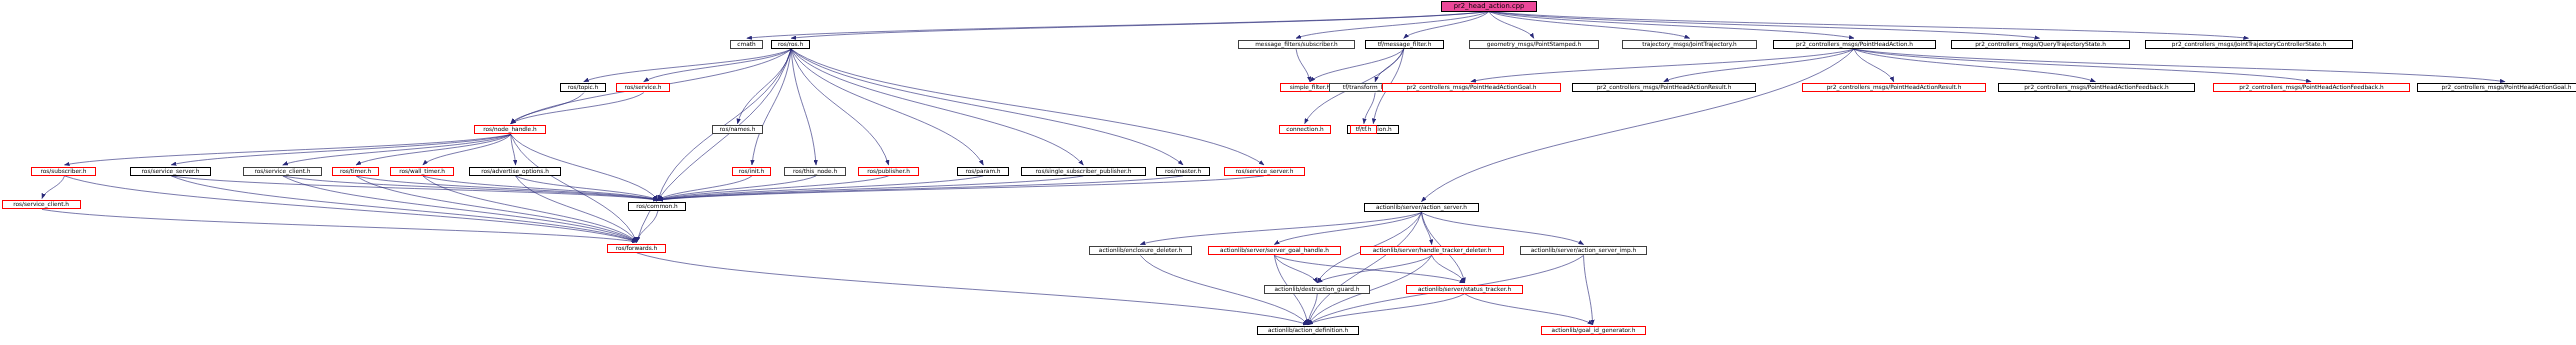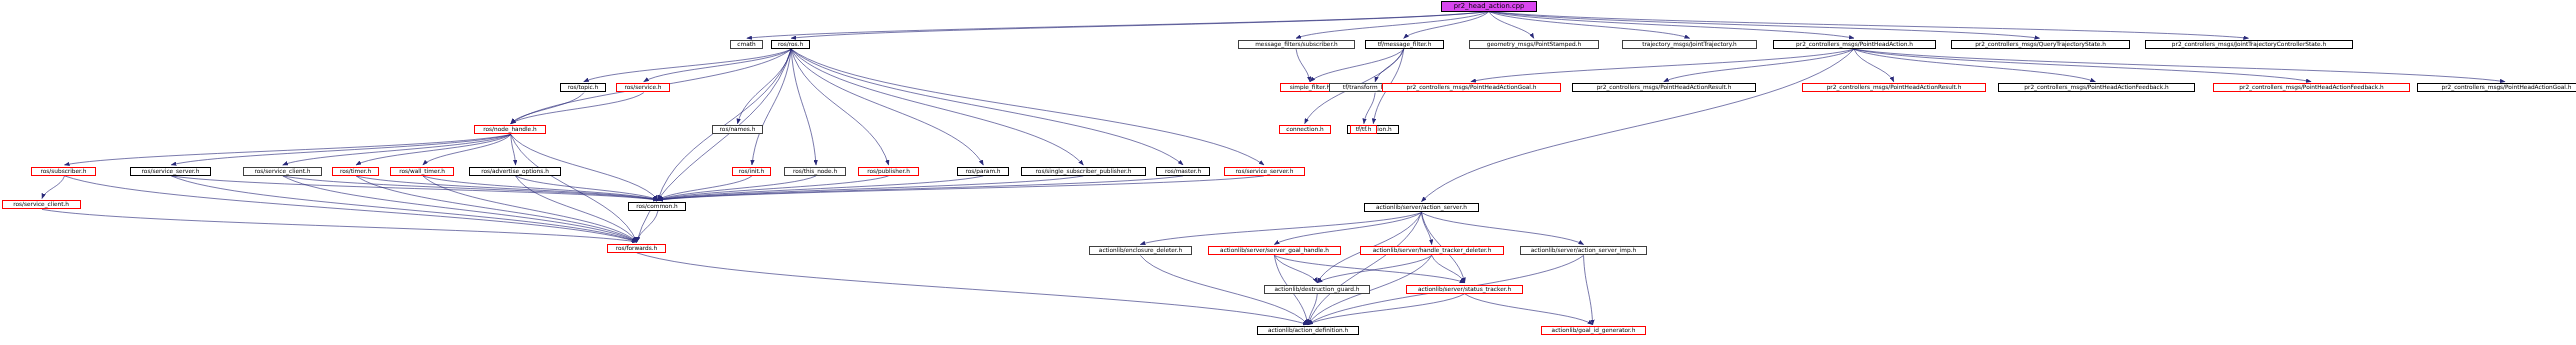--- a/index.html
+++ b/index.html
@@ -21,21 +21,21 @@
     display:flex;
     align-items:center;
     justify-content:center;
     white-space:nowrap;
     line-height:1;
     padding:0 2.1px;
     z-index:5;
   }
   .node.red{border-color:#ff0000;}
   .node.grey{border-color:#404040;border-width:1px;}
-  .node.root{background:#d946ef;border:0.5px solid #000000;}
+  .node.root{background:#ec4899;border:0.5px solid #000000;}
   .node span{display:block;}
 </style>
 </head>
 <body>
 
 <div id="canvas">
   <svg id="edges" xmlns="http://www.w3.org/2000/svg" viewBox="0 0 4916 659">
       <defs>
         <marker id="arrow" markerWidth="9" markerHeight="7" refX="8" refY="3.5" orient="auto">
           <path d="M0,0 L9,3.5 L0,7 z" fill="#2a2a7a"></path>

